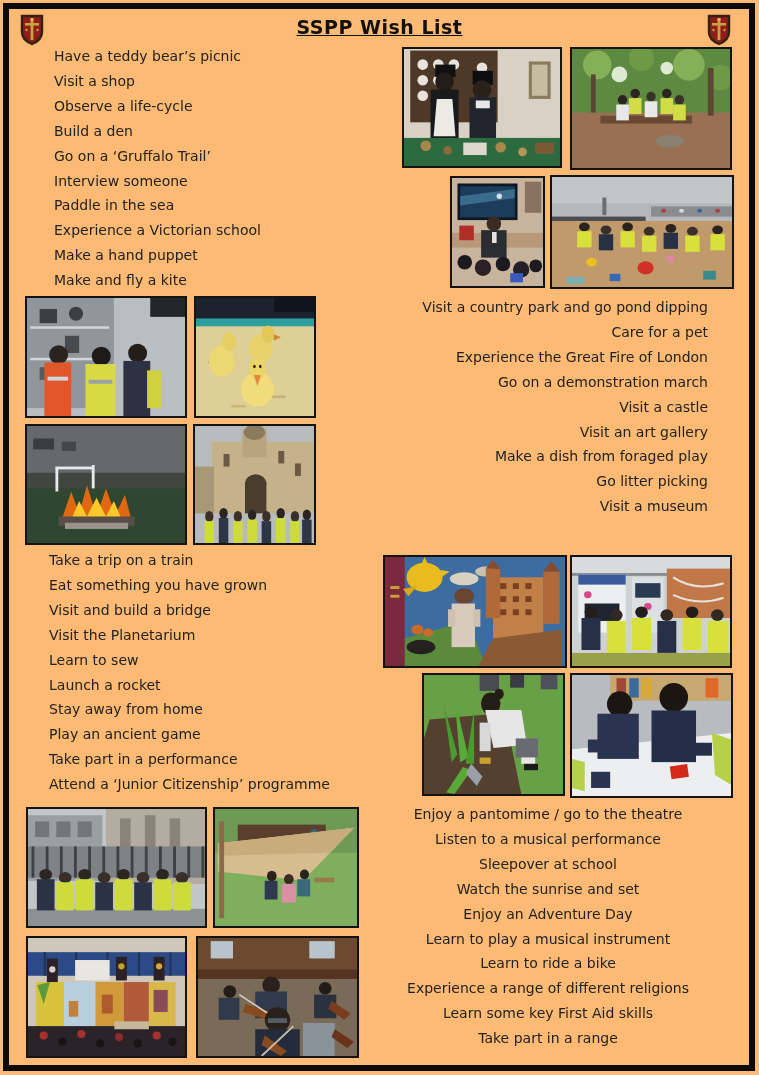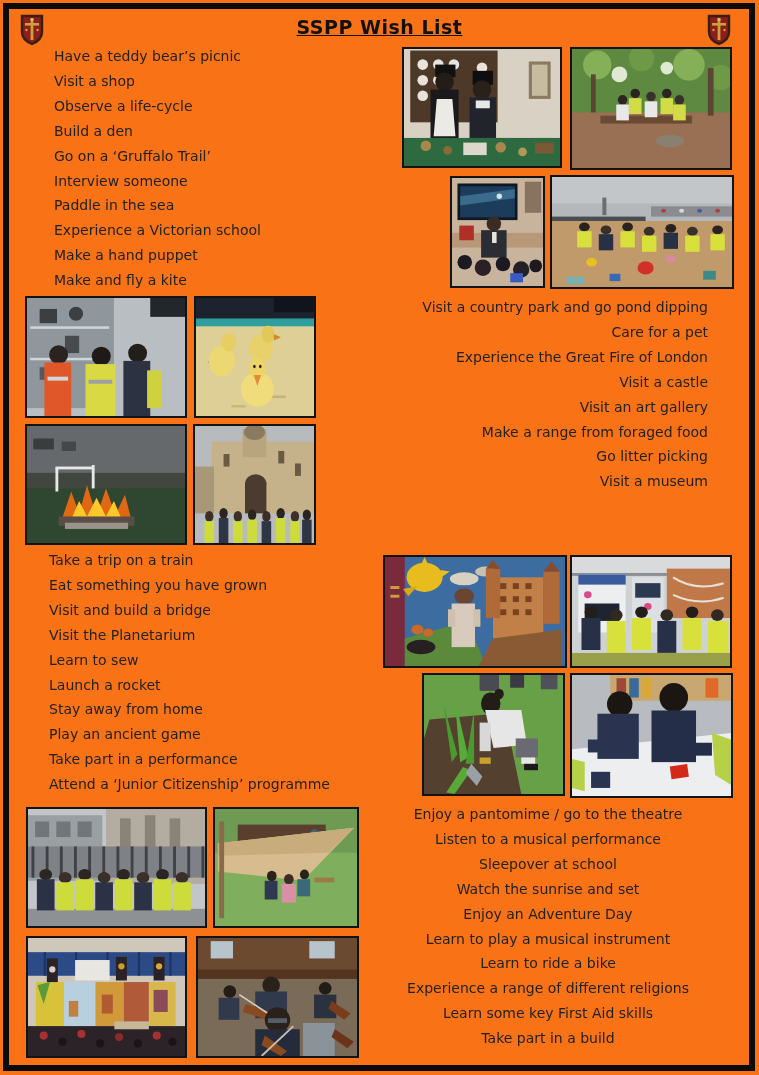--- a/index.html
+++ b/index.html
@@ -1,16 +1,16 @@
 <!DOCTYPE html>
 <html><head>
 <meta charset="utf-8">
 <style>
   html,body{margin:0;padding:0;background:#ffffff;}
-  .canvas{position:relative;width:759px;height:1075px;background:#f97316;
+  .canvas{position:relative;width:759px;height:1075px;background:#fdba74;
           font-family:"DejaVu Sans","Liberation Sans",sans-serif;color:#1c1c1c;overflow:hidden;}
   .page-border{position:absolute;left:3px;top:3px;right:4px;bottom:4px;border:6px solid #0b0b0b;pointer-events:none;}
   .crest{position:absolute;width:24px;height:32px;}
   .crest.left{left:20px;top:14px;}
   .crest.right{left:707px;top:14px;}
   h1.title{position:absolute;left:0;right:0;top:16px;margin:0;text-align:center;
            font-size:19px;font-weight:bold;text-decoration:underline;letter-spacing:.5px;color:#111;}
   ul.wish{position:absolute;margin:0;padding:0;list-style:none;font-size:14px;line-height:24.9px;color:#222;}
   ul.wish.l1{left:54px;top:44px;width:330px;text-align:left;}
   ul.wish.l2{left:49px;top:548px;width:330px;text-align:left;}
@@ -67,38 +67,39 @@
     <li>Stay away from home</li>
     <li>Play an ancient game</li>
     <li>Take part in a performance</li>
     <li>Attend a ‘Junior Citizenship’ programme</li>
   </ul>
 
   <ul class="wish r1">
     <li>Visit a country park and go pond dipping</li>
     <li>Care for a pet</li>
     <li>Experience the Great Fire of London</li>
+    <li>Go on a demonstration march</li>
     <li>Visit a castle</li>
     <li>Visit an art gallery</li>
-    <li>Make a range from foraged food</li>
+    <li>Make a dish from foraged play</li>
     <li>Go litter picking</li>
     <li>Visit a museum</li>
   </ul>
 
   <ul class="wish r2">
     <li>Enjoy a pantomime / go to the theatre</li>
     <li>Listen to a musical performance</li>
     <li>Sleepover at school</li>
     <li>Watch the sunrise and set</li>
     <li>Enjoy an Adventure Day</li>
     <li>Learn to play a musical instrument</li>
     <li>Learn to ride a bike</li>
     <li>Experience a range of different religions</li>
     <li>Learn some key First Aid skills</li>
-    <li>Take part in a build</li>
+    <li>Take part in a range</li>
   </ul>
 
   <figure class="photo" style="left:25px;top:296px;width:162px;height:122px;" title="Children in hi-vis vests looking at museum display cases of sculptures">
     <svg viewBox="0 0 100 75" preserveAspectRatio="none">
       <rect width="100" height="75" fill="#b9bec2"></rect>
       <rect x="0" y="0" width="55" height="70" fill="#8f979c"></rect>
       <rect x="78" y="0" width="22" height="12" fill="#23272b"></rect>
       <rect x="2" y="18" width="50" height="1.6" fill="#cfd6da"></rect>
       <rect x="2" y="38" width="50" height="1.6" fill="#cfd6da"></rect>
       <rect x="8" y="7" width="11" height="9" fill="#3c3f42"></rect>

